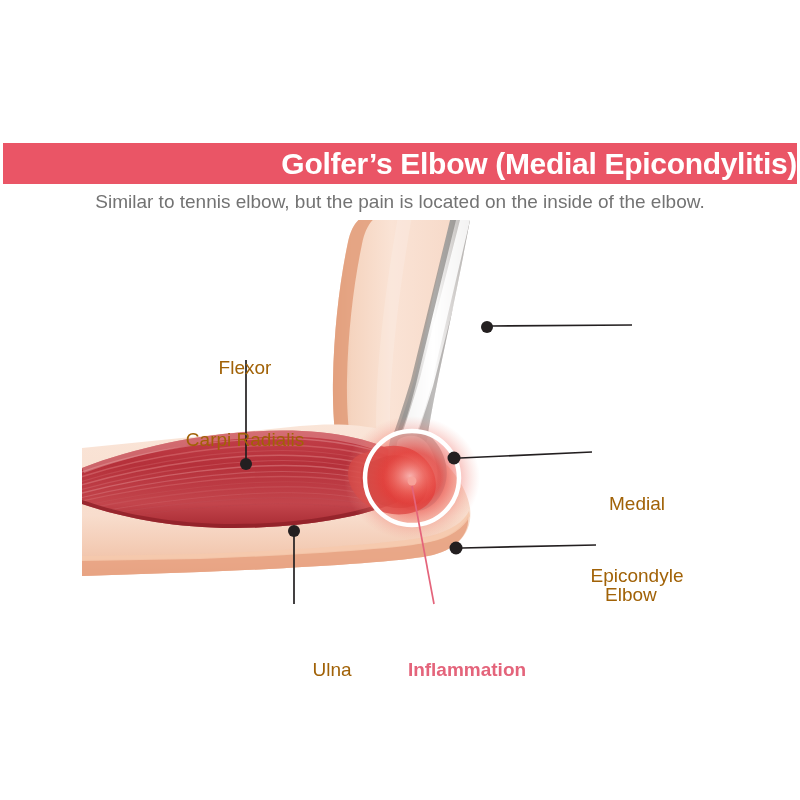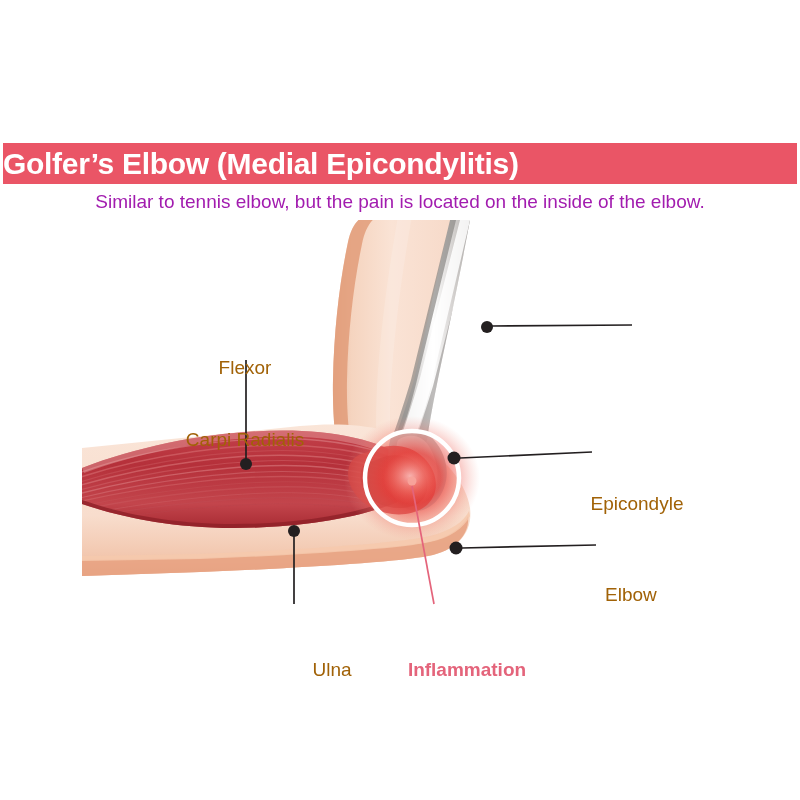--- a/index.html
+++ b/index.html
@@ -26,38 +26,38 @@
   
   #title-banner {
     position: absolute;
     left: 3px;
     top: 143px;
     width: 794px;
     height: 41px;
     background: #ea5566;
     display: flex;
     align-items: center;
-    justify-content: flex-start;
+    justify-content: flex-end;
   }
   #title-text {
     color: #ffffff;
     font-size: 30px;
     font-weight: bold;
     letter-spacing: -0.3px;
     white-space: nowrap;
     line-height: 1;
   }
 
   #subtitle-text {
     position: absolute;
     left: 0;
     top: 192px;
     width: 800px;
     text-align: center;
-    color: #a21caf;
+    color: #737373;
     font-size: 19px;
     line-height: 1;
     white-space: nowrap;
   }
 
   
   #illustration {
     position: absolute;
     left: 0;
     top: 220px;
@@ -300,20 +300,21 @@
     <line x1="434" y1="604" x2="412" y2="486" stroke="#e4647b" stroke-width="1.7"></line>
   </svg>
 
   <div id="label-flexor" class="anno-label center">
     <div>Flexor</div>
     <div>Carpi Radialis</div>
   </div>
 
 
   <div id="label-medial-epi" class="anno-label center">
+    <div>Medial</div>
     <div>Epicondyle</div>
   </div>
 
   <div id="label-elbow" class="anno-label left">
     <div>Elbow</div>
   </div>
 
   <div id="label-ulna" class="anno-label center">
     <div>Ulna</div>
   </div>

